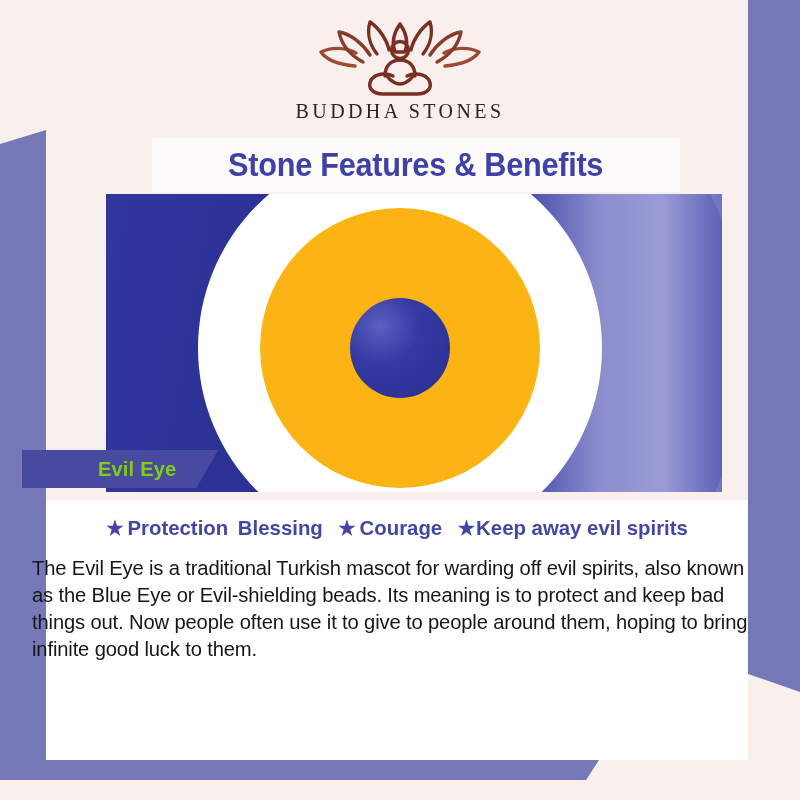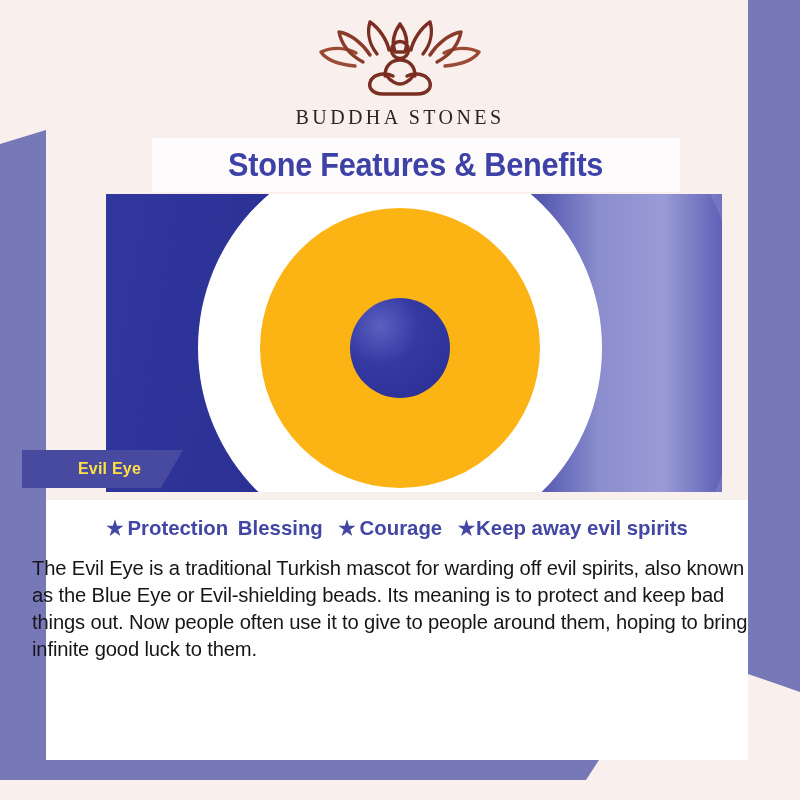--- a/index.html
+++ b/index.html
@@ -66,21 +66,21 @@
     width: 170px;
     height: 84px;
     margin: 0 auto;
     display: block;
   }
   .logo-word {
     font-family: "Liberation Serif", serif;
     font-size: 20px;
     letter-spacing: 3.4px;
     color: #2d2320;
-    margin-top: 8px;
+    margin-top: 2px;
     white-space: nowrap;
   }
 
   
   .title-bar {
     position: absolute;
     left: 152px;
     top: 138px;
     width: 528px;
     height: 54px;
@@ -162,25 +162,26 @@
     left: 22px;
     top: 450px;
     height: 38px;
     padding: 0 42px 0 56px;
     background: #474a9e;
     display: flex;
     align-items: center;
     clip-path: polygon(0 0, 100% 0, calc(100% - 22px) 100%, 0 100%);
   }
   .label-text {
-    color: #fde047;
-    font-size: 16px;
+    color: #84cc16;
+    font-size: 20px;
     font-weight: bold;
     letter-spacing: 0.2px;
     white-space: nowrap;
+    margin-left: 20px;
   }
 
   
   .content-card {
     position: absolute;
     left: 46px;
     top: 500px;
     width: 702px;
     height: 260px;
     background: #ffffff;

